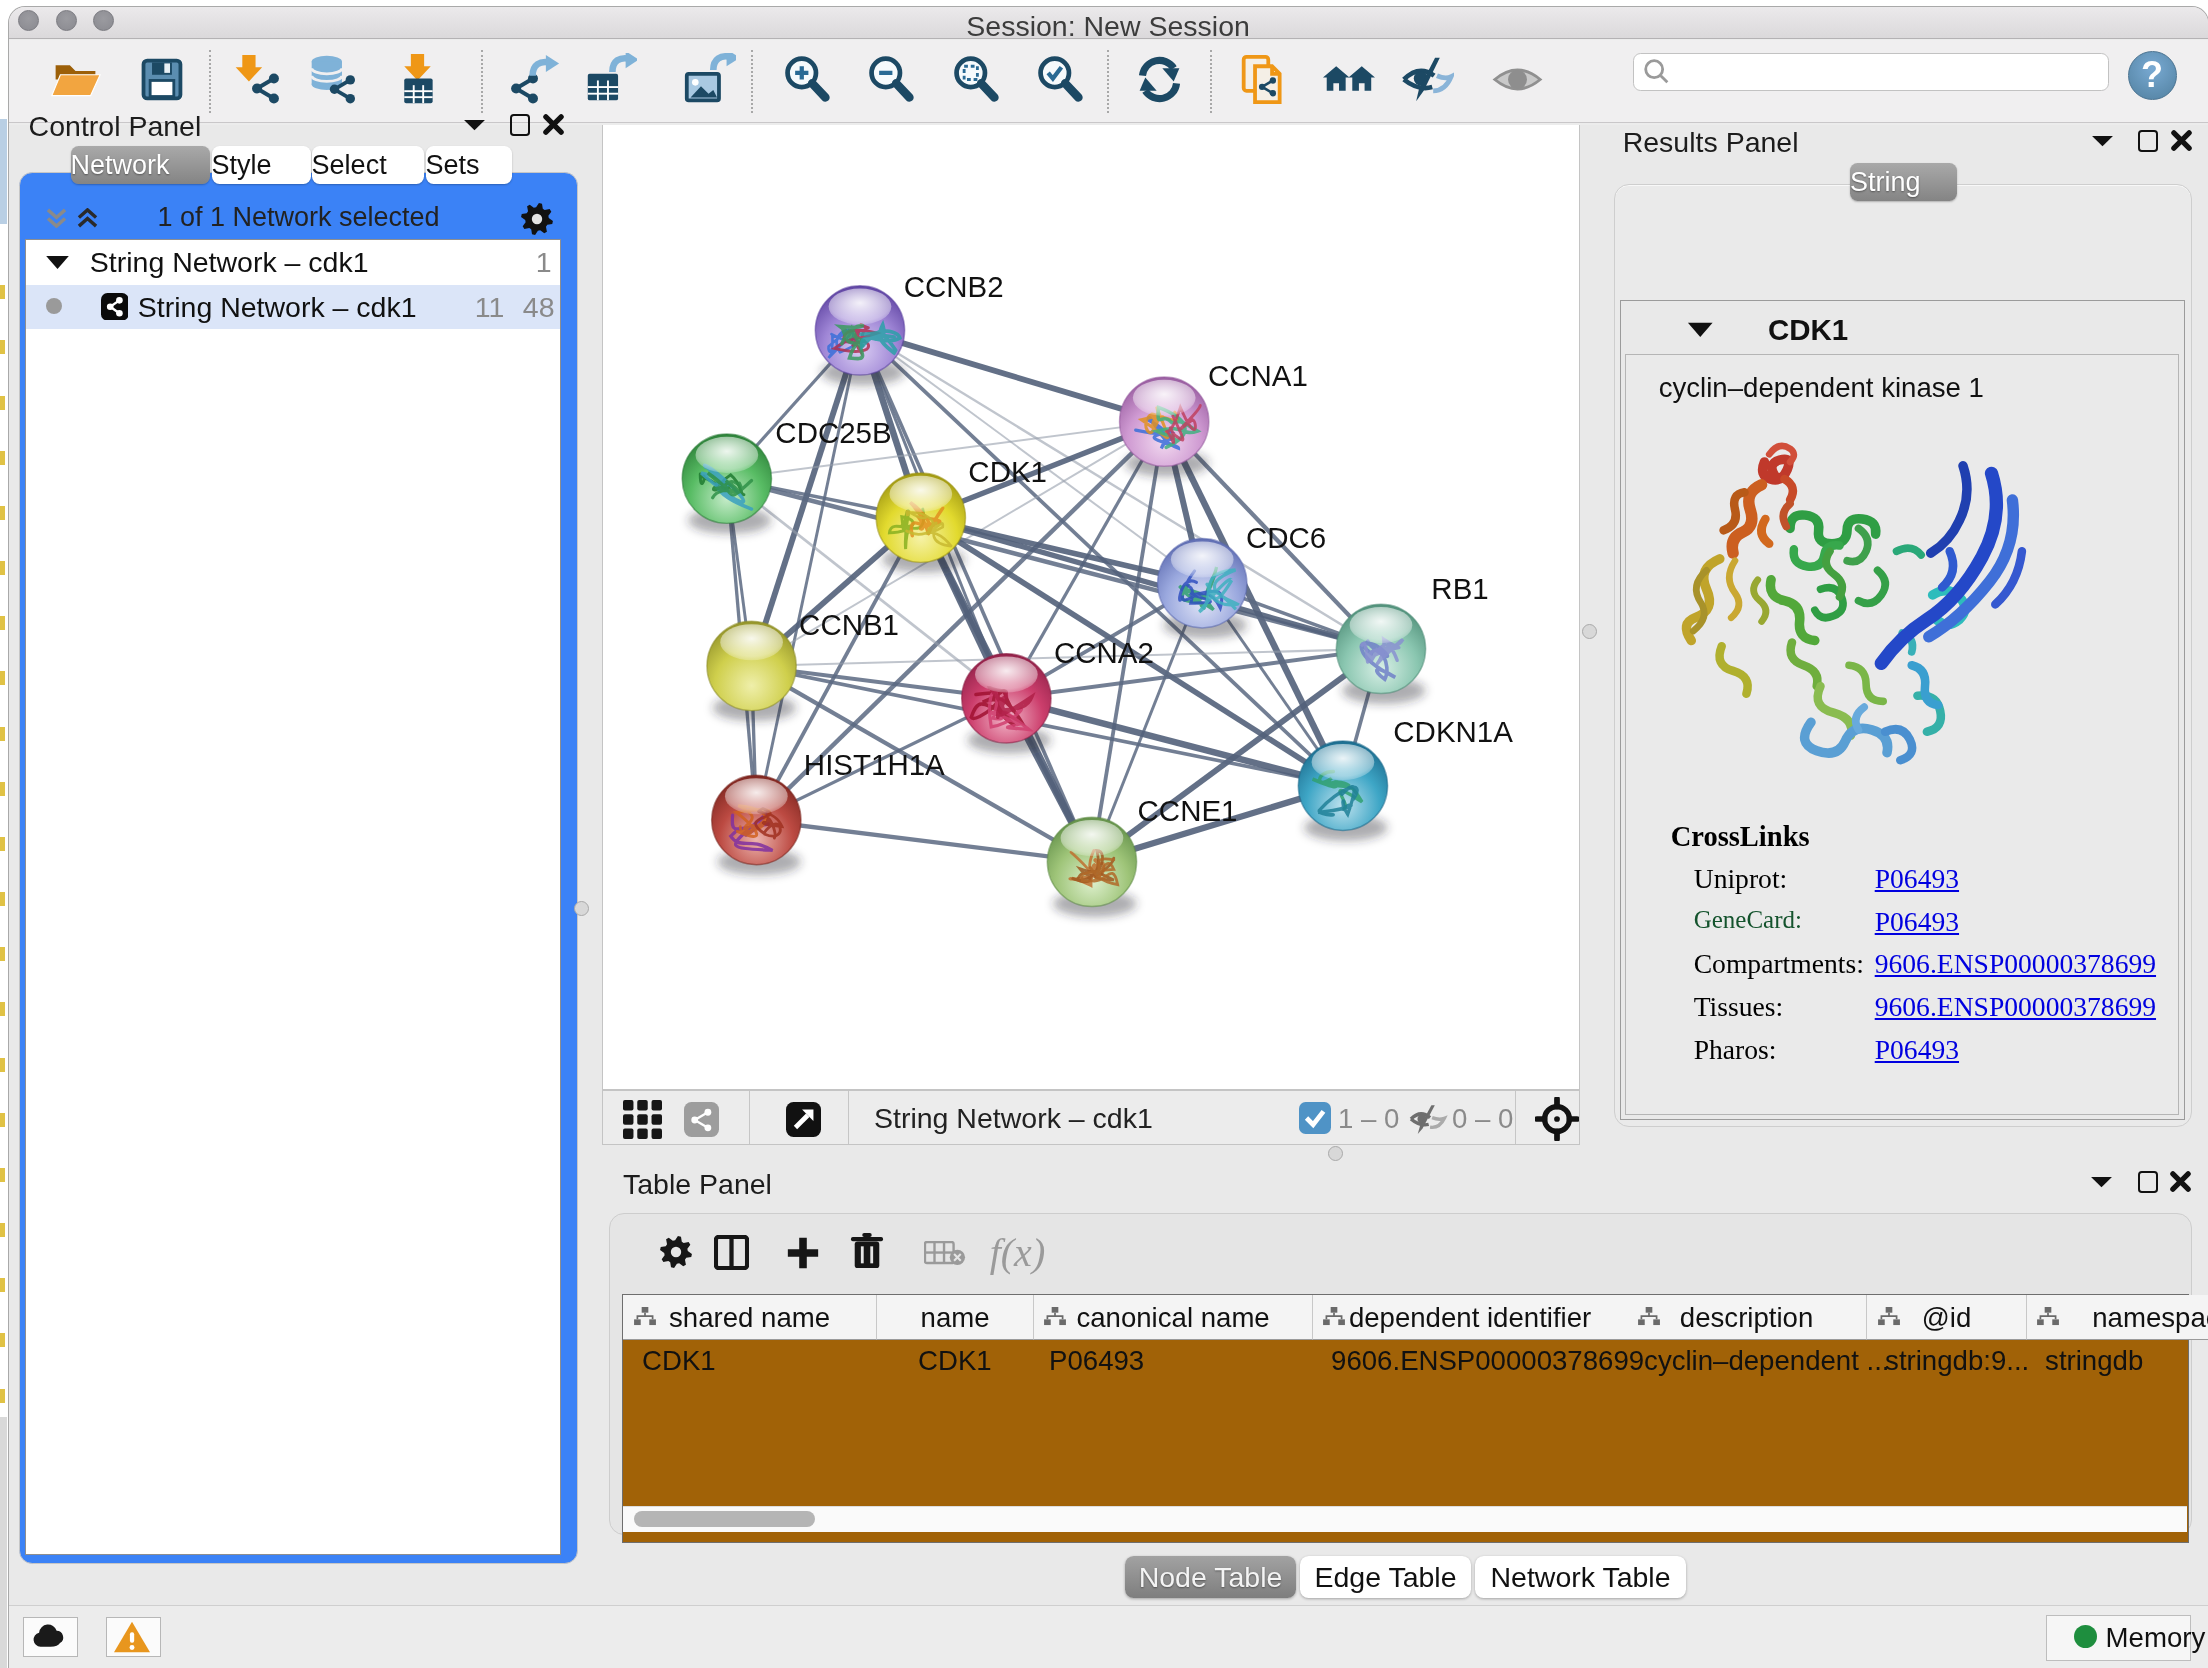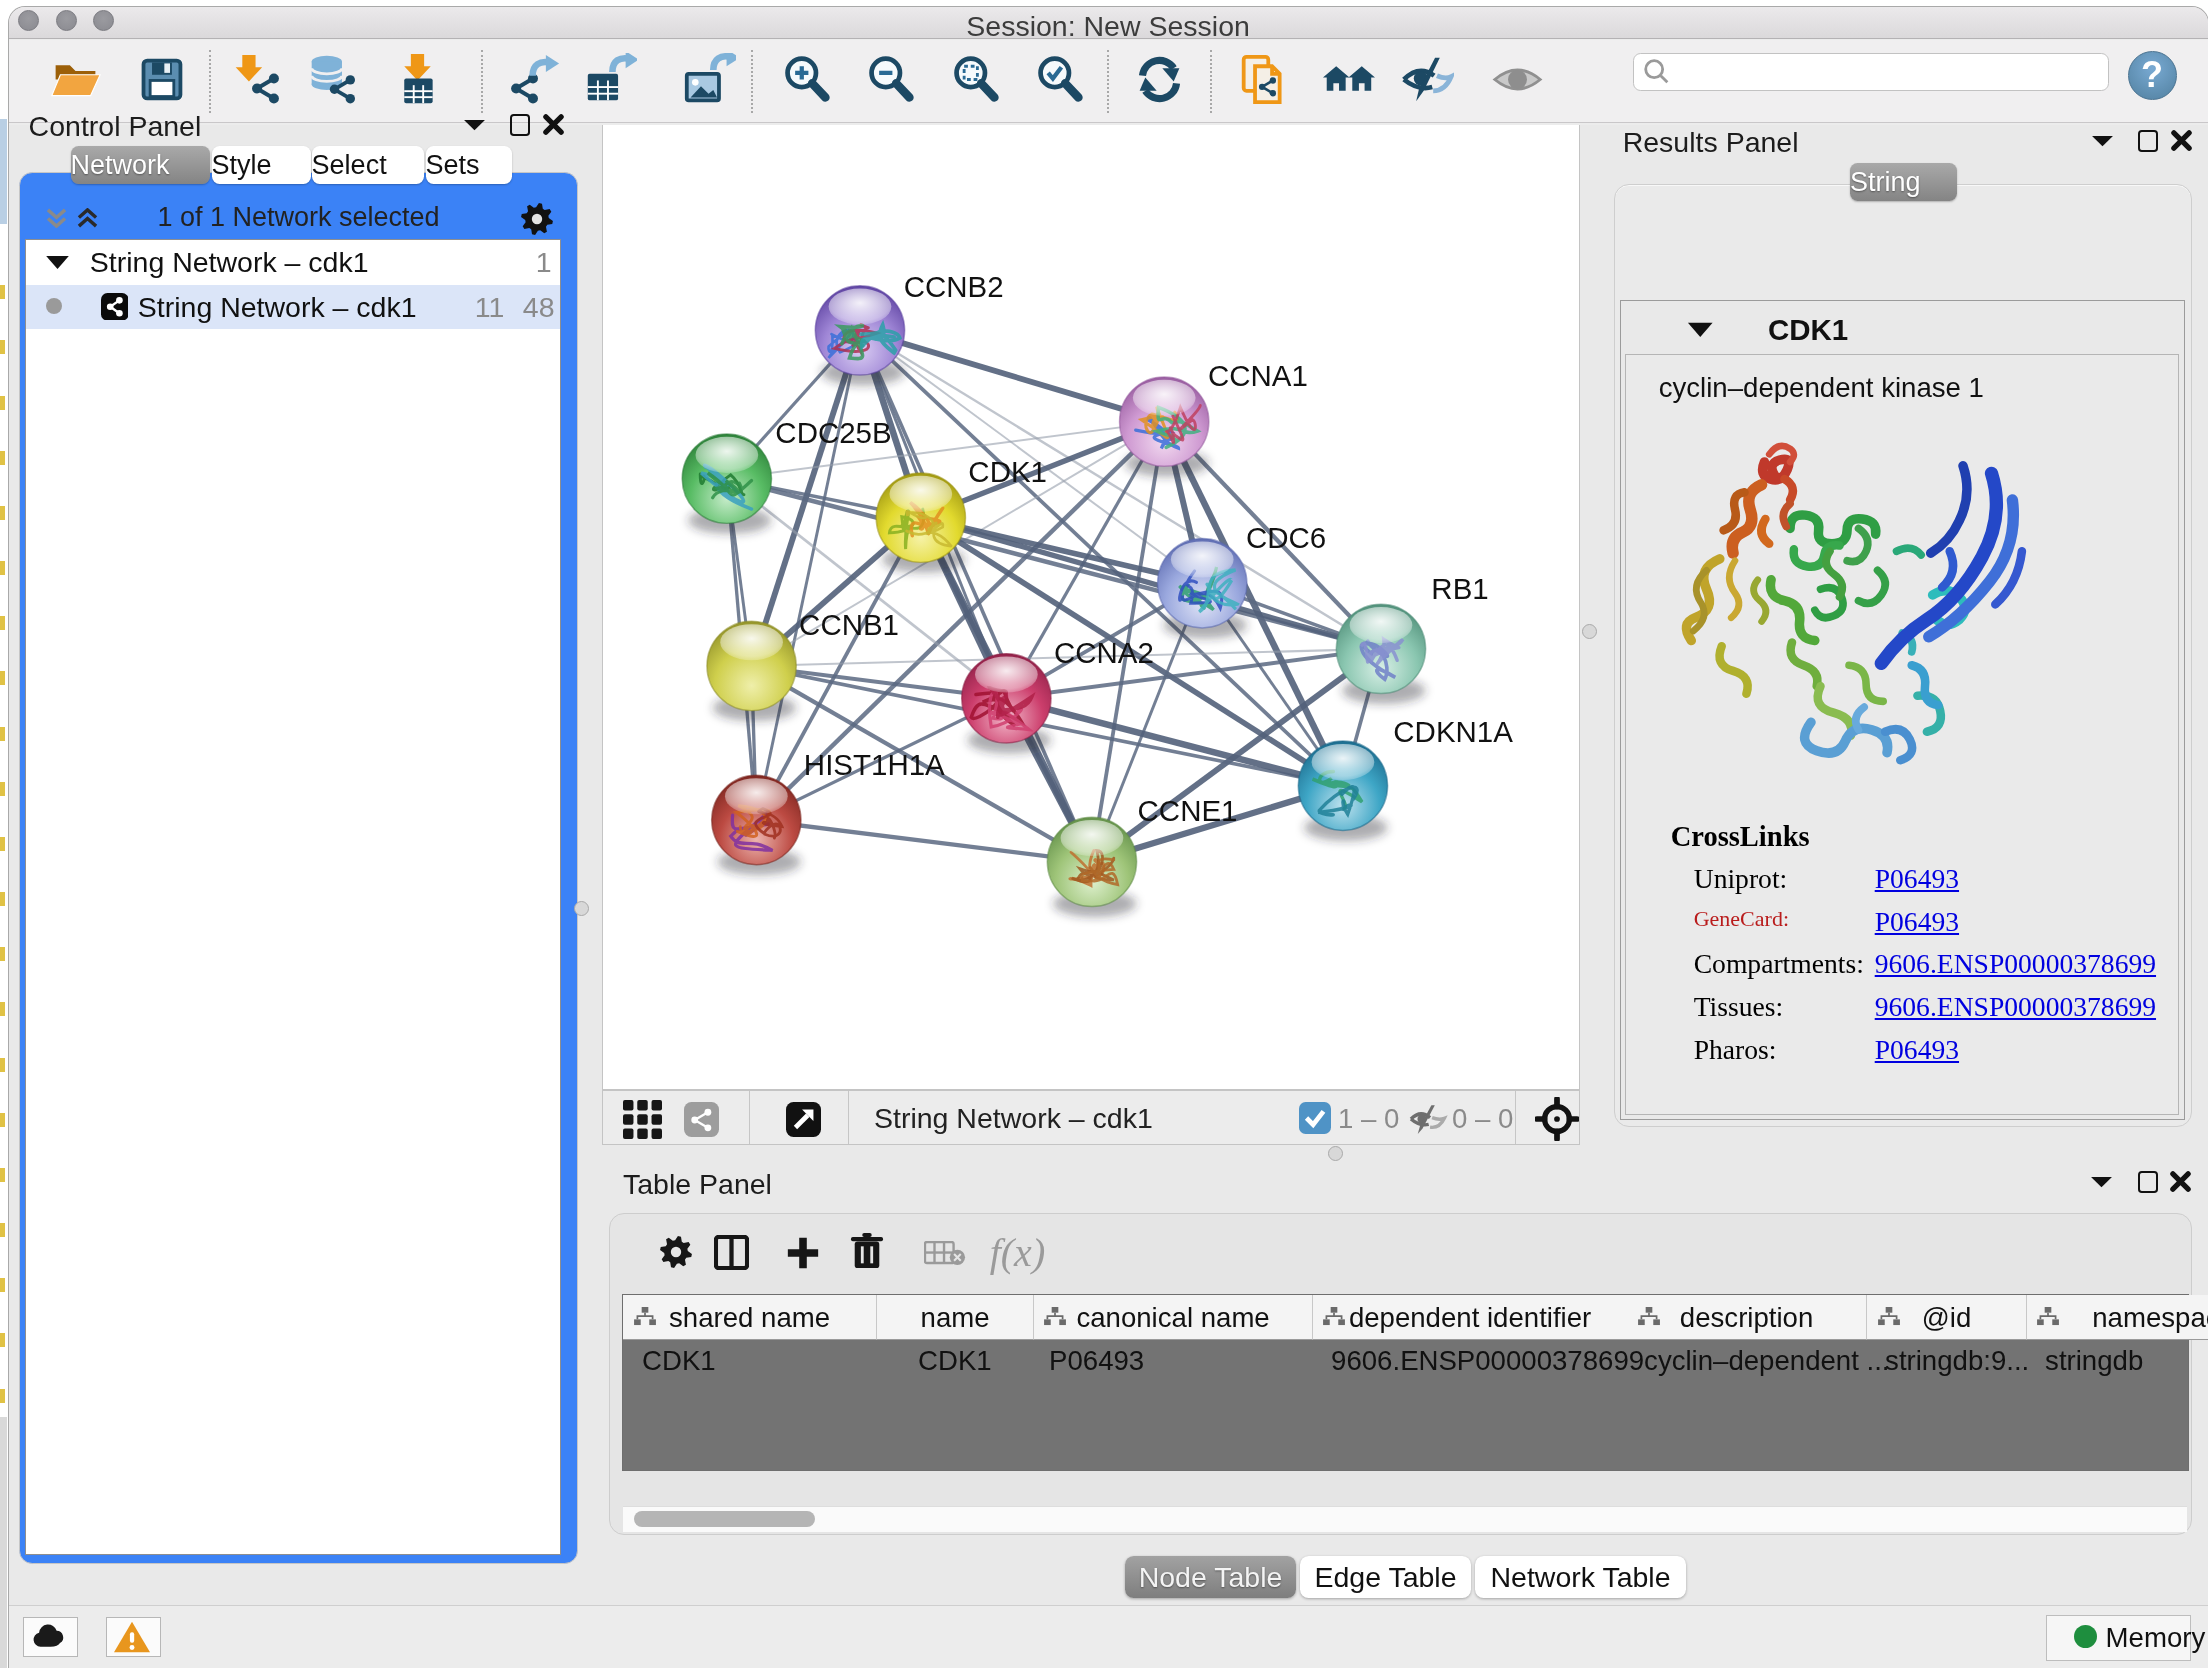--- a/index.html
+++ b/index.html
@@ -27,21 +27,21 @@
 
 #netview{position:absolute;left:602px;top:125px;width:978px;height:965px;background:#fff;border:1px solid #c4c4c4;border-top:none}
 #netbar{position:absolute;left:602px;top:1090px;width:978px;height:55px;background:#ececec;border:1px solid #c4c4c4}
 
 #rp{position:absolute;left:1617px;top:125px;width:592px;height:1046px}
 #rpbox{position:absolute;left:-2.9px;top:59px;width:578px;height:943px;background:#eaeaea;border:1px solid #cecece;border-radius:15px;box-shadow:inset 0 1px 0 #f8f8f8}
 .rbtn{position:absolute;height:36px;background:linear-gradient(#ffffff,#f2f2f2);border:1px solid #c9c9c9;border-radius:8.6px;font-size:27px;text-align:center;color:#111}
 
 #tp{position:absolute;left:602px;top:1145px;width:1606px;height:454px}
 #tpbox{position:absolute;left:6.7px;top:68px;width:1583px;height:322px;background:#e5e5e5;border:1px solid #cdcdcd;border-radius:15px}
-#tptable{position:absolute;left:12.4px;top:80px;width:1567px;height:177px;background:#737373;border:1.9px solid #6e6e6e}
+#tptable{position:absolute;left:12.4px;top:80px;width:1567px;height:249px;background:#a16207;border:1.9px solid #6e6e6e}
 .th{position:absolute;top:0;height:45px;border-right:1.9px solid #c8c8c8;font-size:27.6px;color:#111;background:#f4f4f4;border-bottom:1.9px solid #9a9a9a}
 .td{position:absolute;top:47px;height:42px;font-size:27.6px;color:#111}
 .btab{position:absolute;height:42px;border-radius:8.6px;background:#fff;font-size:28.5px;color:#111;text-align:center;line-height:42px;box-shadow:0 1px 2.9px rgba(0,0,0,.3)}
 .btabsel{background:linear-gradient(#a2a2a2,#7e7e7e);color:#f4f4f4;text-shadow:0 1px 1.9px rgba(0,0,0,.4)}
 .serif{font-family:"Liberation Serif",serif}
 a.lnk{color:#0000e0;text-decoration:underline}
 </style></head>
 <body>
 <div class="abs" style="left:0;top:0;width:7.6px;height:1668px;background:#fff"></div>
 <div class="abs" style="left:0;top:119px;width:6.7px;height:105px;background:#b9cfe4"></div>
@@ -642,21 +642,21 @@
               <path d="M118 70 q-12 10 -4 24" stroke="#c0522a" stroke-width="8"></path>
               <path d="M160 120 q-10 14 4 24 q14 10 6 24" stroke="#45a040" stroke-width="8"></path>
               <path d="M246 240 q16 4 14 22 q-2 18 14 20" stroke="#3a9fd0" stroke-width="9"></path>
               <path d="M286 120 q10 22 -8 38" stroke="#2f5ad0" stroke-width="9"></path>
               <path d="M84 150 q-10 12 2 22 q12 10 2 22" stroke="#98a832" stroke-width="7"></path>
             </g>
           </svg>
        <div class="serif abs" style="left:45px;top:466px;font-size:28.5px;font-weight:bold;color:#000">CrossLinks</div>
        <div class="serif abs" style="left:68px;top:508px;font-size:27.6px;color:#000">Uniprot:</div>
           <a class="lnk serif abs" style="left:249px;top:508px;font-size:27.6px">P06493</a>
-       <div class="serif abs" style="left:68px;top:551px;font-size:22px;color:#b91c1c">GeneCard:</div>
+       <div class="serif abs" style="left:68px;top:551px;font-size:25px;color:#14532d">GeneCard:</div>
           <a class="lnk serif abs" style="left:249px;top:551px;font-size:27.6px">P06493</a>
        <div class="serif abs" style="left:68px;top:593px;font-size:27.6px;color:#000">Compartments:</div>
           <a class="lnk serif abs" style="left:249px;top:593px;font-size:27.6px">9606.ENSP00000378699</a>
        <div class="serif abs" style="left:68px;top:636px;font-size:27.6px;color:#000">Tissues:</div>
           <a class="lnk serif abs" style="left:249px;top:636px;font-size:27.6px">9606.ENSP00000378699</a>
        <div class="serif abs" style="left:68px;top:679px;font-size:27.6px;color:#000">Pharos:</div>
           <a class="lnk serif abs" style="left:249px;top:679px;font-size:27.6px">P06493</a>
      </div>
    </div>
   </div>

